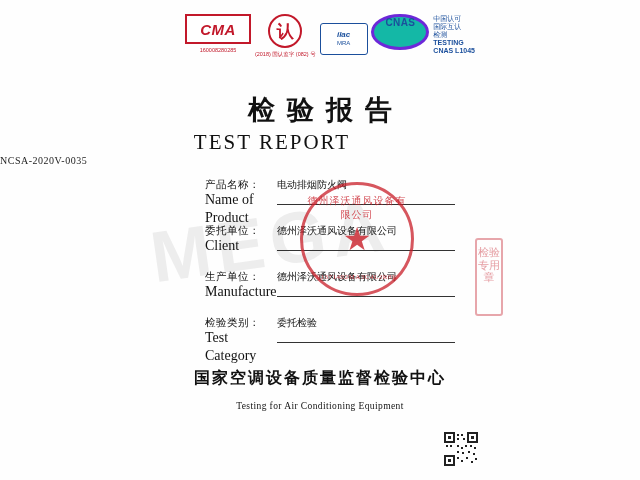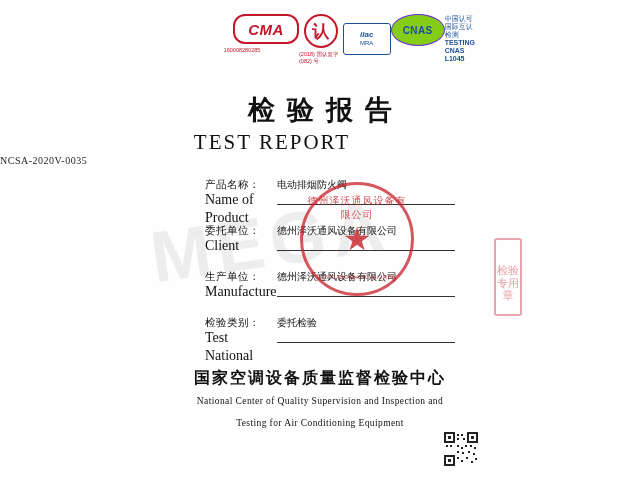--- a/index.html
+++ b/index.html
@@ -37,26 +37,25 @@
     flex-direction: column;
     align-items: center;
     justify-content: flex-start;
   }
 
   
   .cma-box {
     width: 62px;
     height: 26px;
     border: 2px solid #c2182a;
-    border-radius: 12px;
+    border-radius: 0;
     display: flex;
     align-items: center;
     justify-content: center;
     background: #fff;
-    margin-left: 48px;
   }
   .cma-text {
     font-family: "Liberation Sans", sans-serif;
     font-weight: bold;
     font-size: 15px;
     color: #c2182a;
     letter-spacing: 0.5px;
     font-style: italic;
   }
   .cma-num {
@@ -119,25 +118,24 @@
     font-family: "Liberation Sans", sans-serif;
     font-size: 6px;
     color: #1b4f9c;
     line-height: 1.1;
   }
 
   
   .cnas-oval {
     width: 52px;
     height: 30px;
-    border: 1px solid #6d28d9;
+    border: 3px solid #6d28d9;
     border-radius: 50%;
-    background: #84cc16;
-    display: flex;
-    align-items: center;
+    background: #14b8a6;
+    display: flex;
     justify-content: center;
   }
   .cnas-text {
     font-family: "Liberation Sans", sans-serif;
     font-size: 10px;
     color: #1b4f9c;
     font-weight: bold;
     letter-spacing: 0.4px;
   }
 
@@ -303,31 +301,31 @@
     font-size: 7px;
     color: rgba(200, 30, 40, 0.8);
     letter-spacing: 0.5px;
     margin-top: 16px;
   }
 
   
   .side-stamp {
     position: absolute;
     top: 238px;
-    left: 494px;
+    left: 475px;
     width: 28px;
     height: 78px;
     border: 2px solid rgba(205, 60, 70, 0.45);
     border-radius: 3px;
     color: rgba(205, 60, 70, 0.5);
     font-family: "Liberation Serif", serif;
     font-size: 11px;
     line-height: 1.15;
     text-align: center;
-    padding-top: 24px;
+    padding-top: 6px;
     box-sizing: border-box;
     pointer-events: none;
   }
 
   
   .issuer {
     position: absolute;
     top: 368px;
     left: 0;
     width: 640px;
@@ -431,38 +429,37 @@
       <div class="field-label">
         <span class="zh">生产单位：</span>
         <span class="en">Manufacture</span>
       </div>
       <div class="field-value">德州泽沃通风设备有限公司</div>
     </div>
 
     <div class="field-row">
       <div class="field-label">
         <span class="zh">检验类别：</span>
-        <span class="en">Test National</span>
+        <span class="en">Test Category</span>
       </div>
       <div class="field-value">委托检验</div>
     </div>
 
   </div>
 
   <div class="seal">
     <div class="seal-top">德州泽沃通风设备有限公司</div>
     <div class="star">★</div>
     <div class="seal-bottom">91371402MA3C4L2R8K</div>
   </div>
 
   <div class="side-stamp">检验专用章</div>
 
   <div class="issuer">
     <div class="zh">国家空调设备质量监督检验中心</div>
-    <div class="en1">National Center of Quality Supervision and Inspection and</div>
     <div class="en2">Testing for Air Conditioning Equipment</div>
   </div>
 
   <div class="qr">
     <svg width="34" height="34" viewBox="0 0 34 34">
       <rect x="0" y="0" width="34" height="34" fill="#ffffff"></rect>
       <rect x="1" y="1" width="9" height="9" fill="none" stroke="#222" stroke-width="2"></rect>
       <rect x="4" y="4" width="3" height="3" fill="#222"></rect>
       <rect x="24" y="1" width="9" height="9" fill="none" stroke="#222" stroke-width="2"></rect>
       <rect x="27" y="4" width="3" height="3" fill="#222"></rect>

